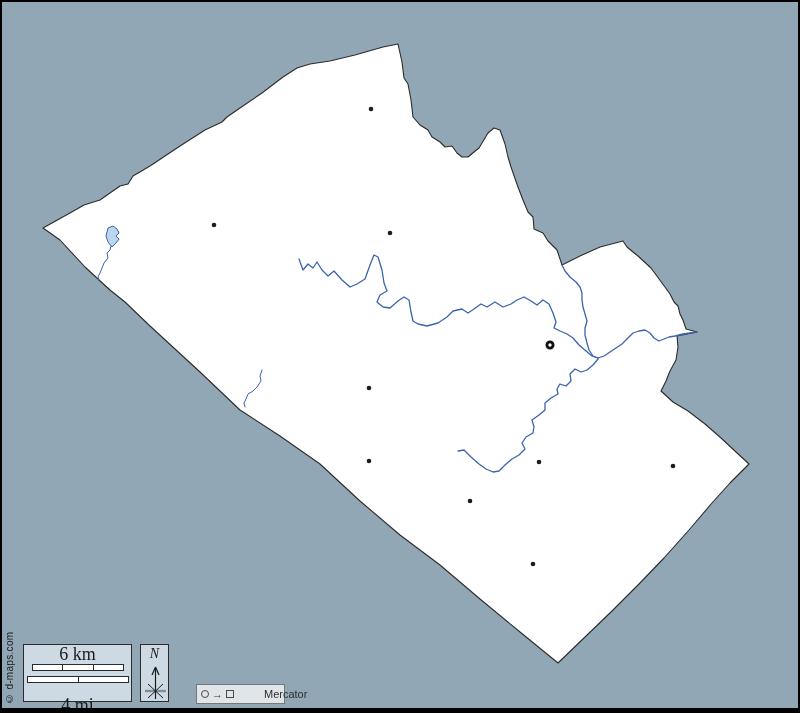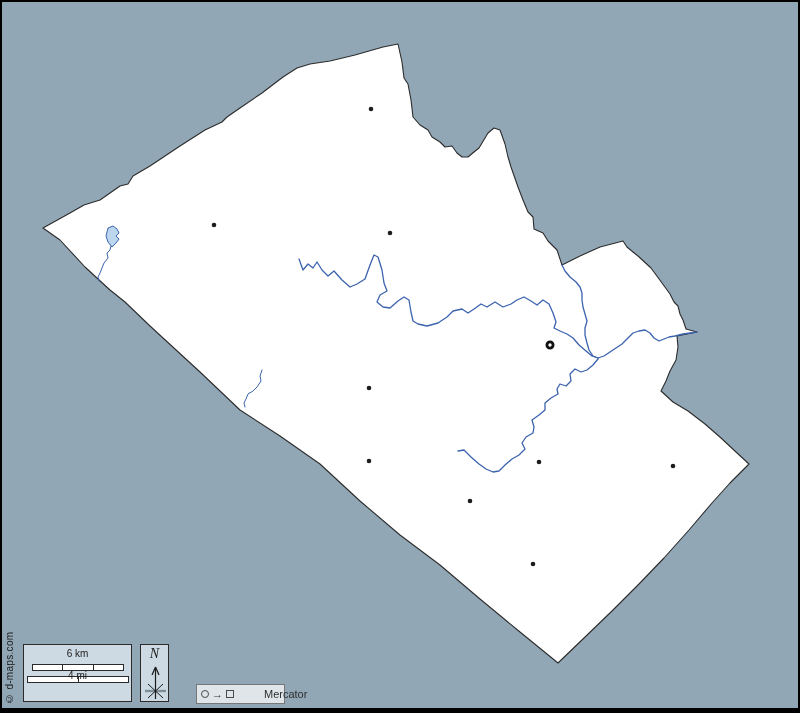--- a/index.html
+++ b/index.html
@@ -14,24 +14,24 @@
   }
   .map-svg { position:absolute; left:0; top:0; }
 
   
   .scalebox {
     position:absolute; left:23px; top:644px; width:109px; height:58px;
     background:#cddae3; border:1.5px solid #2b2b2b; box-sizing:border-box; z-index:10;
   }
   .scale-label {
     position:absolute; width:100%; text-align:center;
-    font-family:Liberation Sans, sans-serif; font-size:10px; color:#1b1b1b; line-height:14px;
+    font-family:Liberation Serif, serif; font-size:18px; color:#1b1b1b; line-height:14px;
   }
   .km-label { top:2px; }
-  .mi-label { top:24px; }
+  .mi-label { top:53px; }
   .bar {
     position:absolute; height:7px; background:#fff;
     border:1px solid #2b2b2b; box-sizing:border-box; display:flex;
   }
   .km-bar { left:8px; top:19px; width:92px; }
   .mi-bar { left:3px; top:31px; width:102px; }
   .bar span { flex:1; border-right:1px solid #2b2b2b; }
   .bar span:last-child { border-right:none; }
 
   

